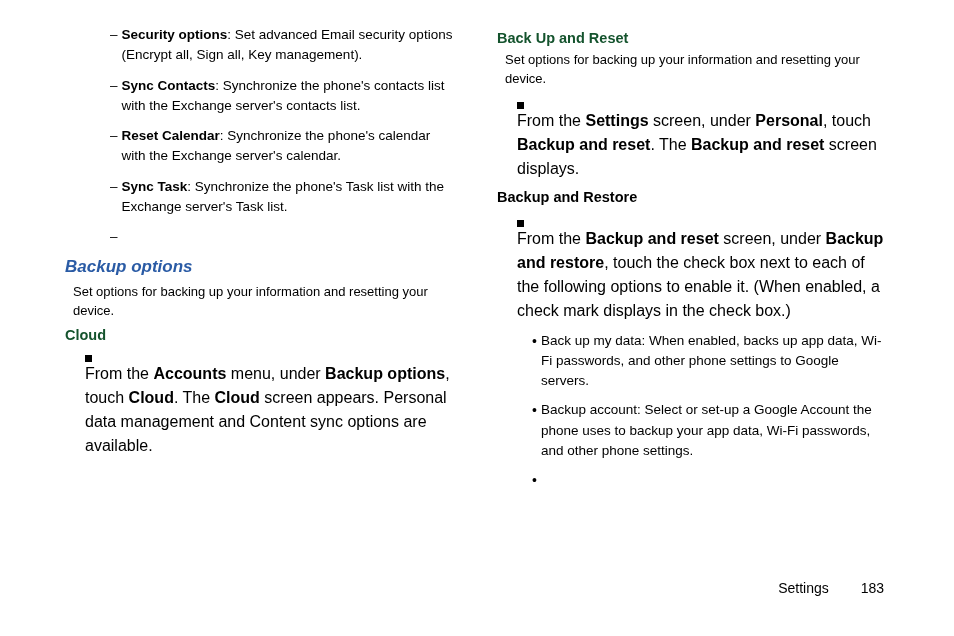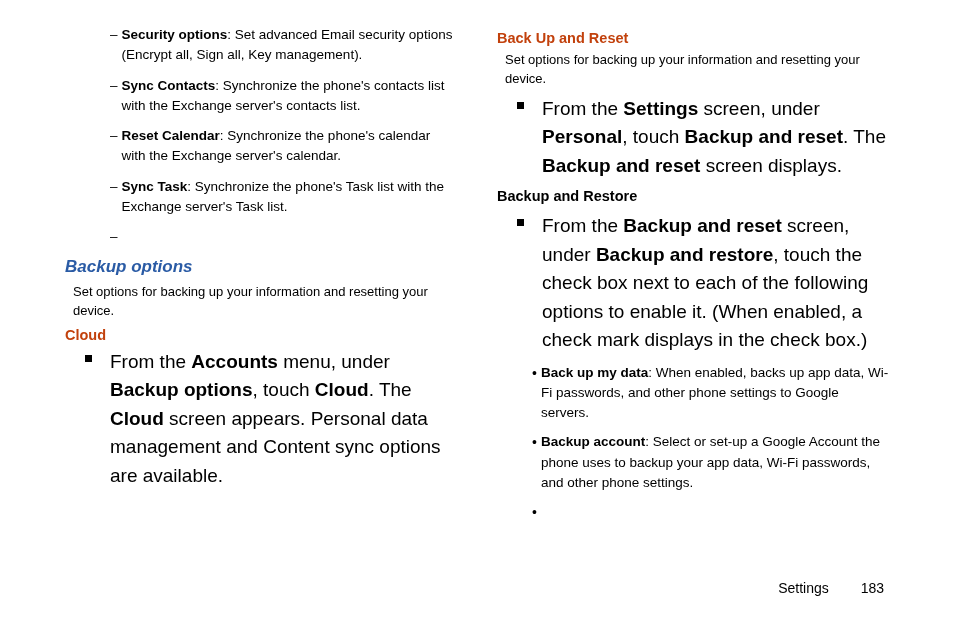--- a/index.html
+++ b/index.html
@@ -37,41 +37,42 @@
     .bold { font-weight: bold; }
     .h2-italic {
       font-style: italic;
       font-weight: bold;
       color: #2a5ba5;
       font-size: 17px;
       margin: 6px 0 6px 0;
     }
     .h3-blue {
       font-weight: bold;
-      color: #c2410c;
+      color: #14532d;
       font-size: 14.5px;
       margin: 5px 0 5px 0;
     }
     .h3-black {
       font-weight: bold;
       color: #000;
       font-size: 14.5px;
       margin: 6px 0 8px 0;
     }
     .body-text {
       font-size: 13px;
       line-height: 1.45;
       margin: 4px 0 6px 8px;
     }
     .square-item {
       display: flex;
       padding-left: 20px;
-      font-size: 19px;
+      font-size: 16px;
       line-height: 1.5;
       margin-bottom: 8px;
+      flex-direction: column;
     }
     .square-item .square {
       width: 7px;
       height: 7px;
       background: #000;
       margin-top: 7px;
       margin-right: 18px;
       flex-shrink: 0;
     }
     .square-item .content { flex: 1; }
@@ -83,21 +84,21 @@
       margin-bottom: 9px;
       font-family: 'Arial Narrow', Arial, sans-serif;
       font-stretch: condensed;
     }
     .bullet-item .bullet {
       margin-right: 4px;
       flex-shrink: 0;
       font-size: 14px;
     }
     .bullet-item .content { flex: 1; }
-    .bullet-item .term { font-weight: bold; text-align: right; }
+    .bullet-item .term { font-weight: normal; text-align: right; }
     .footer {
       position: absolute;
       bottom: 40px;
       right: 70px;
       font-size: 14px;
     }
     .footer .section-name { margin-right: 28px; }
   </style>
 </head>
 <body>

